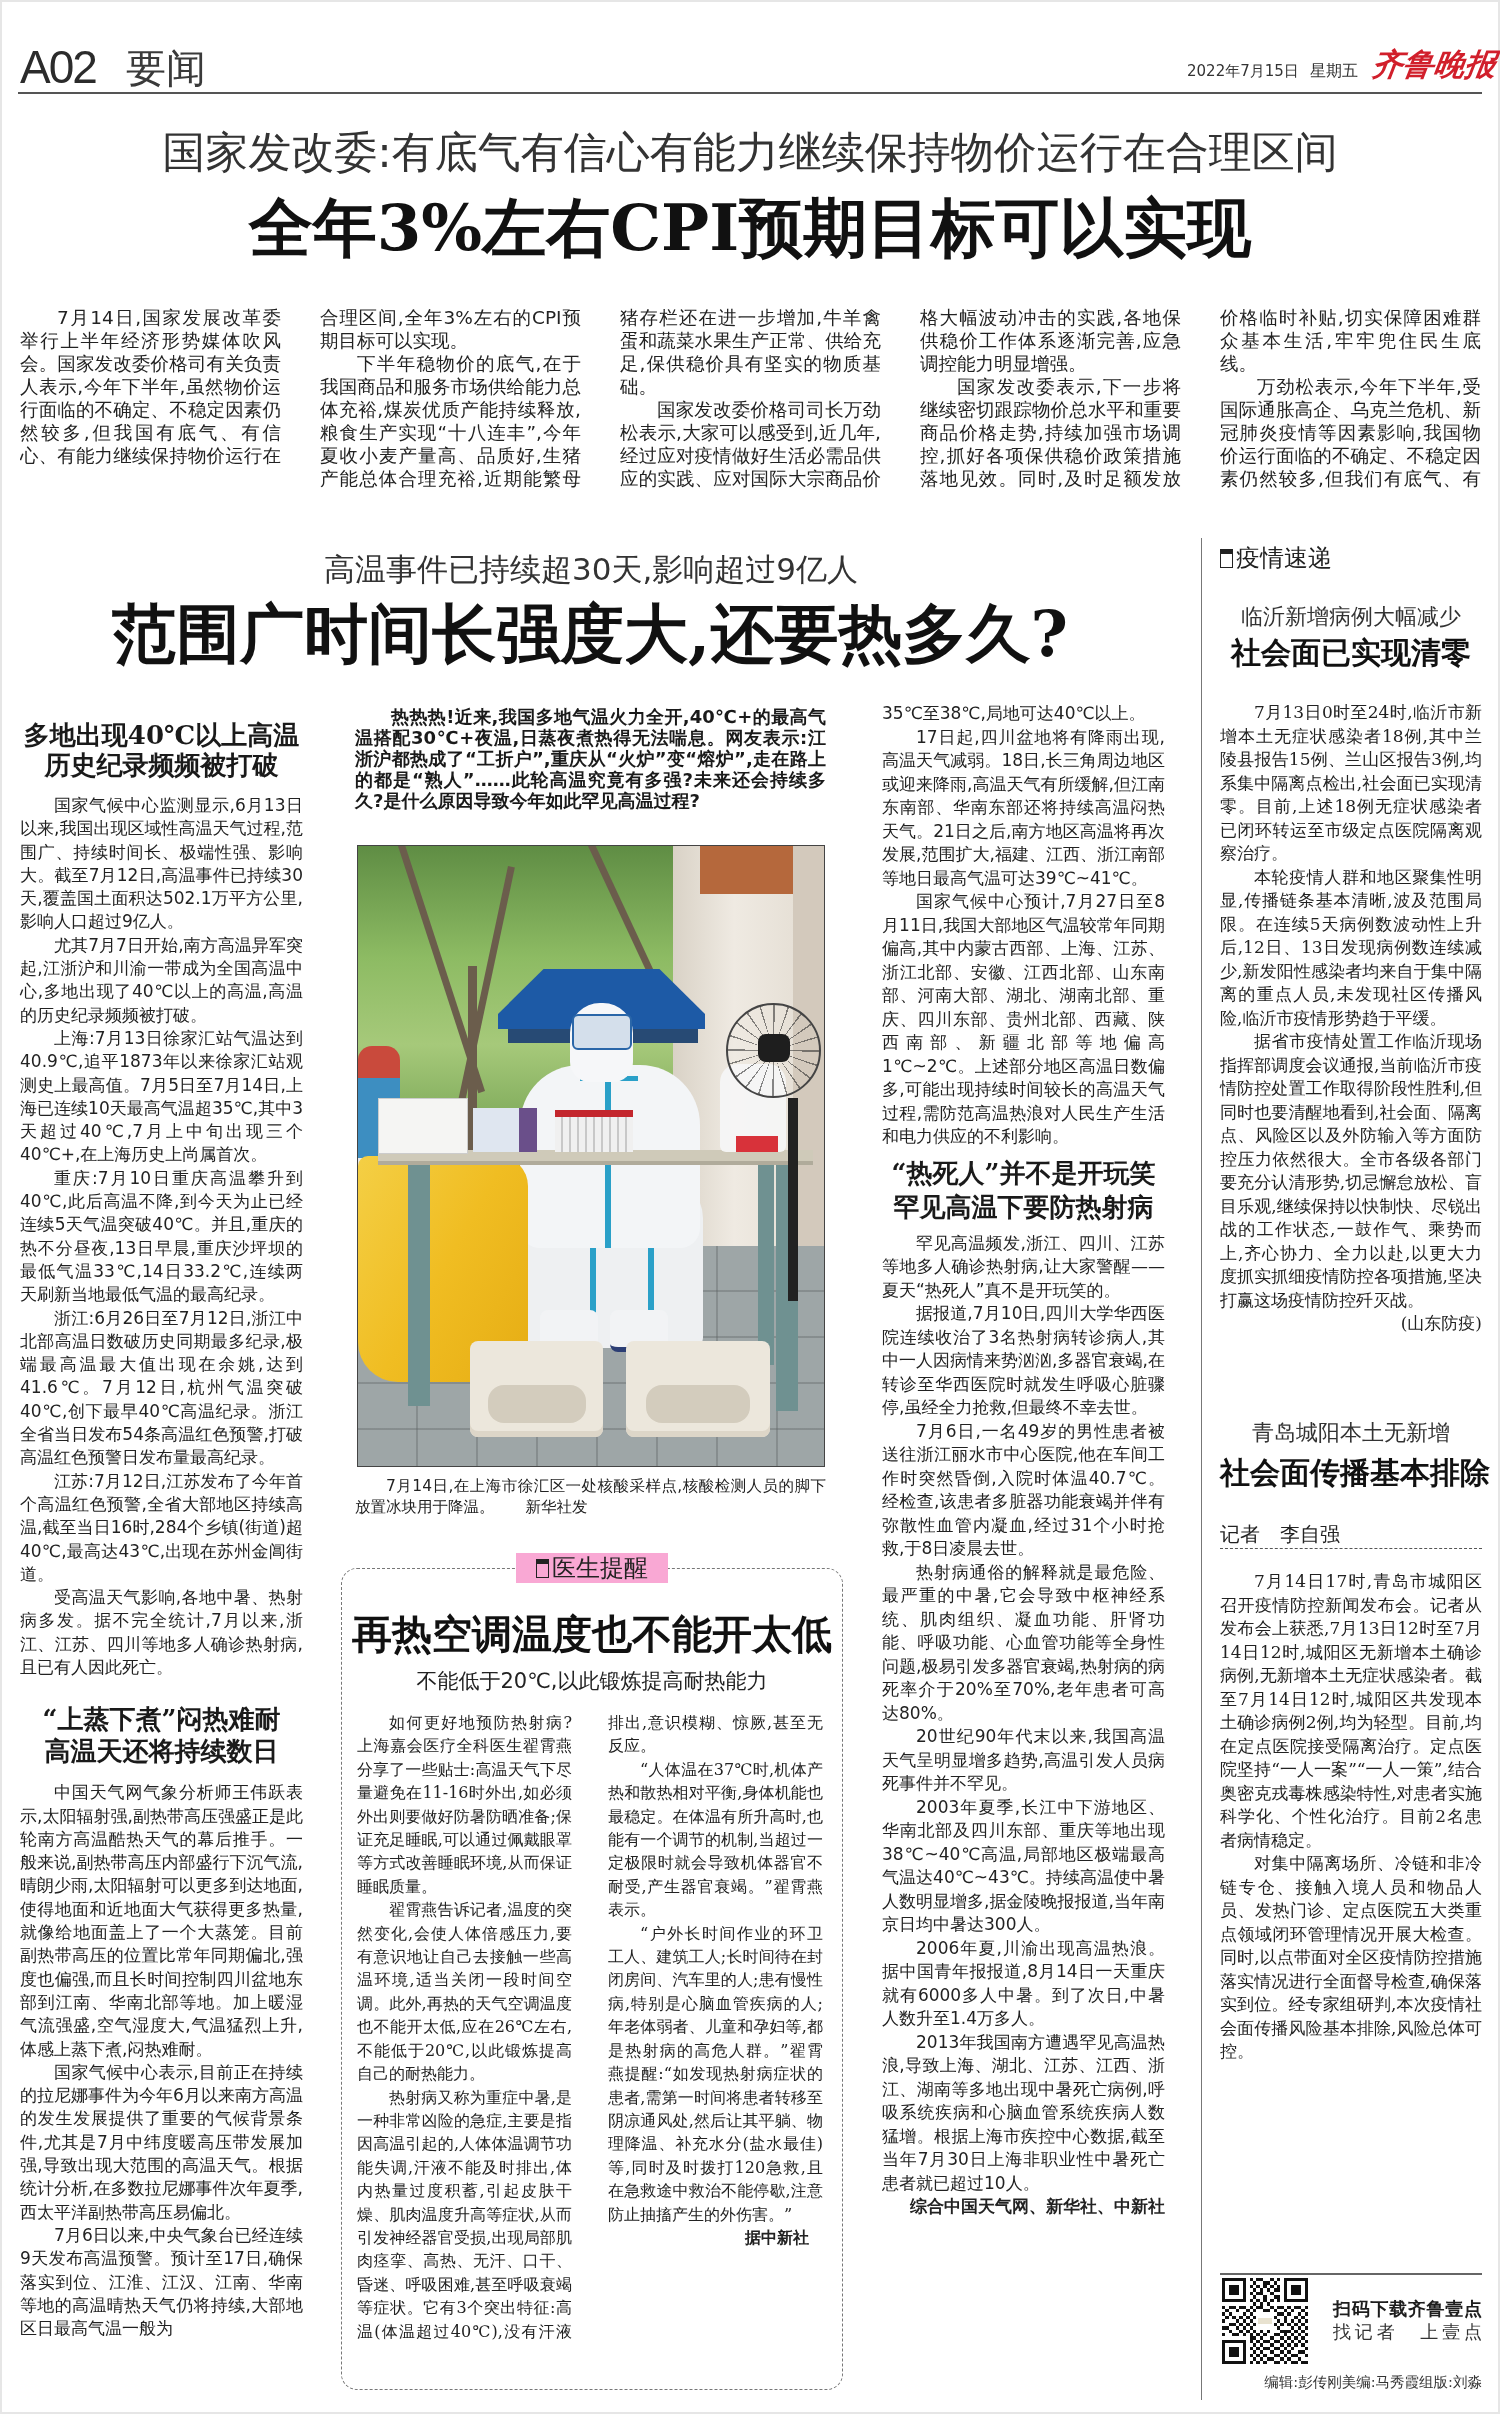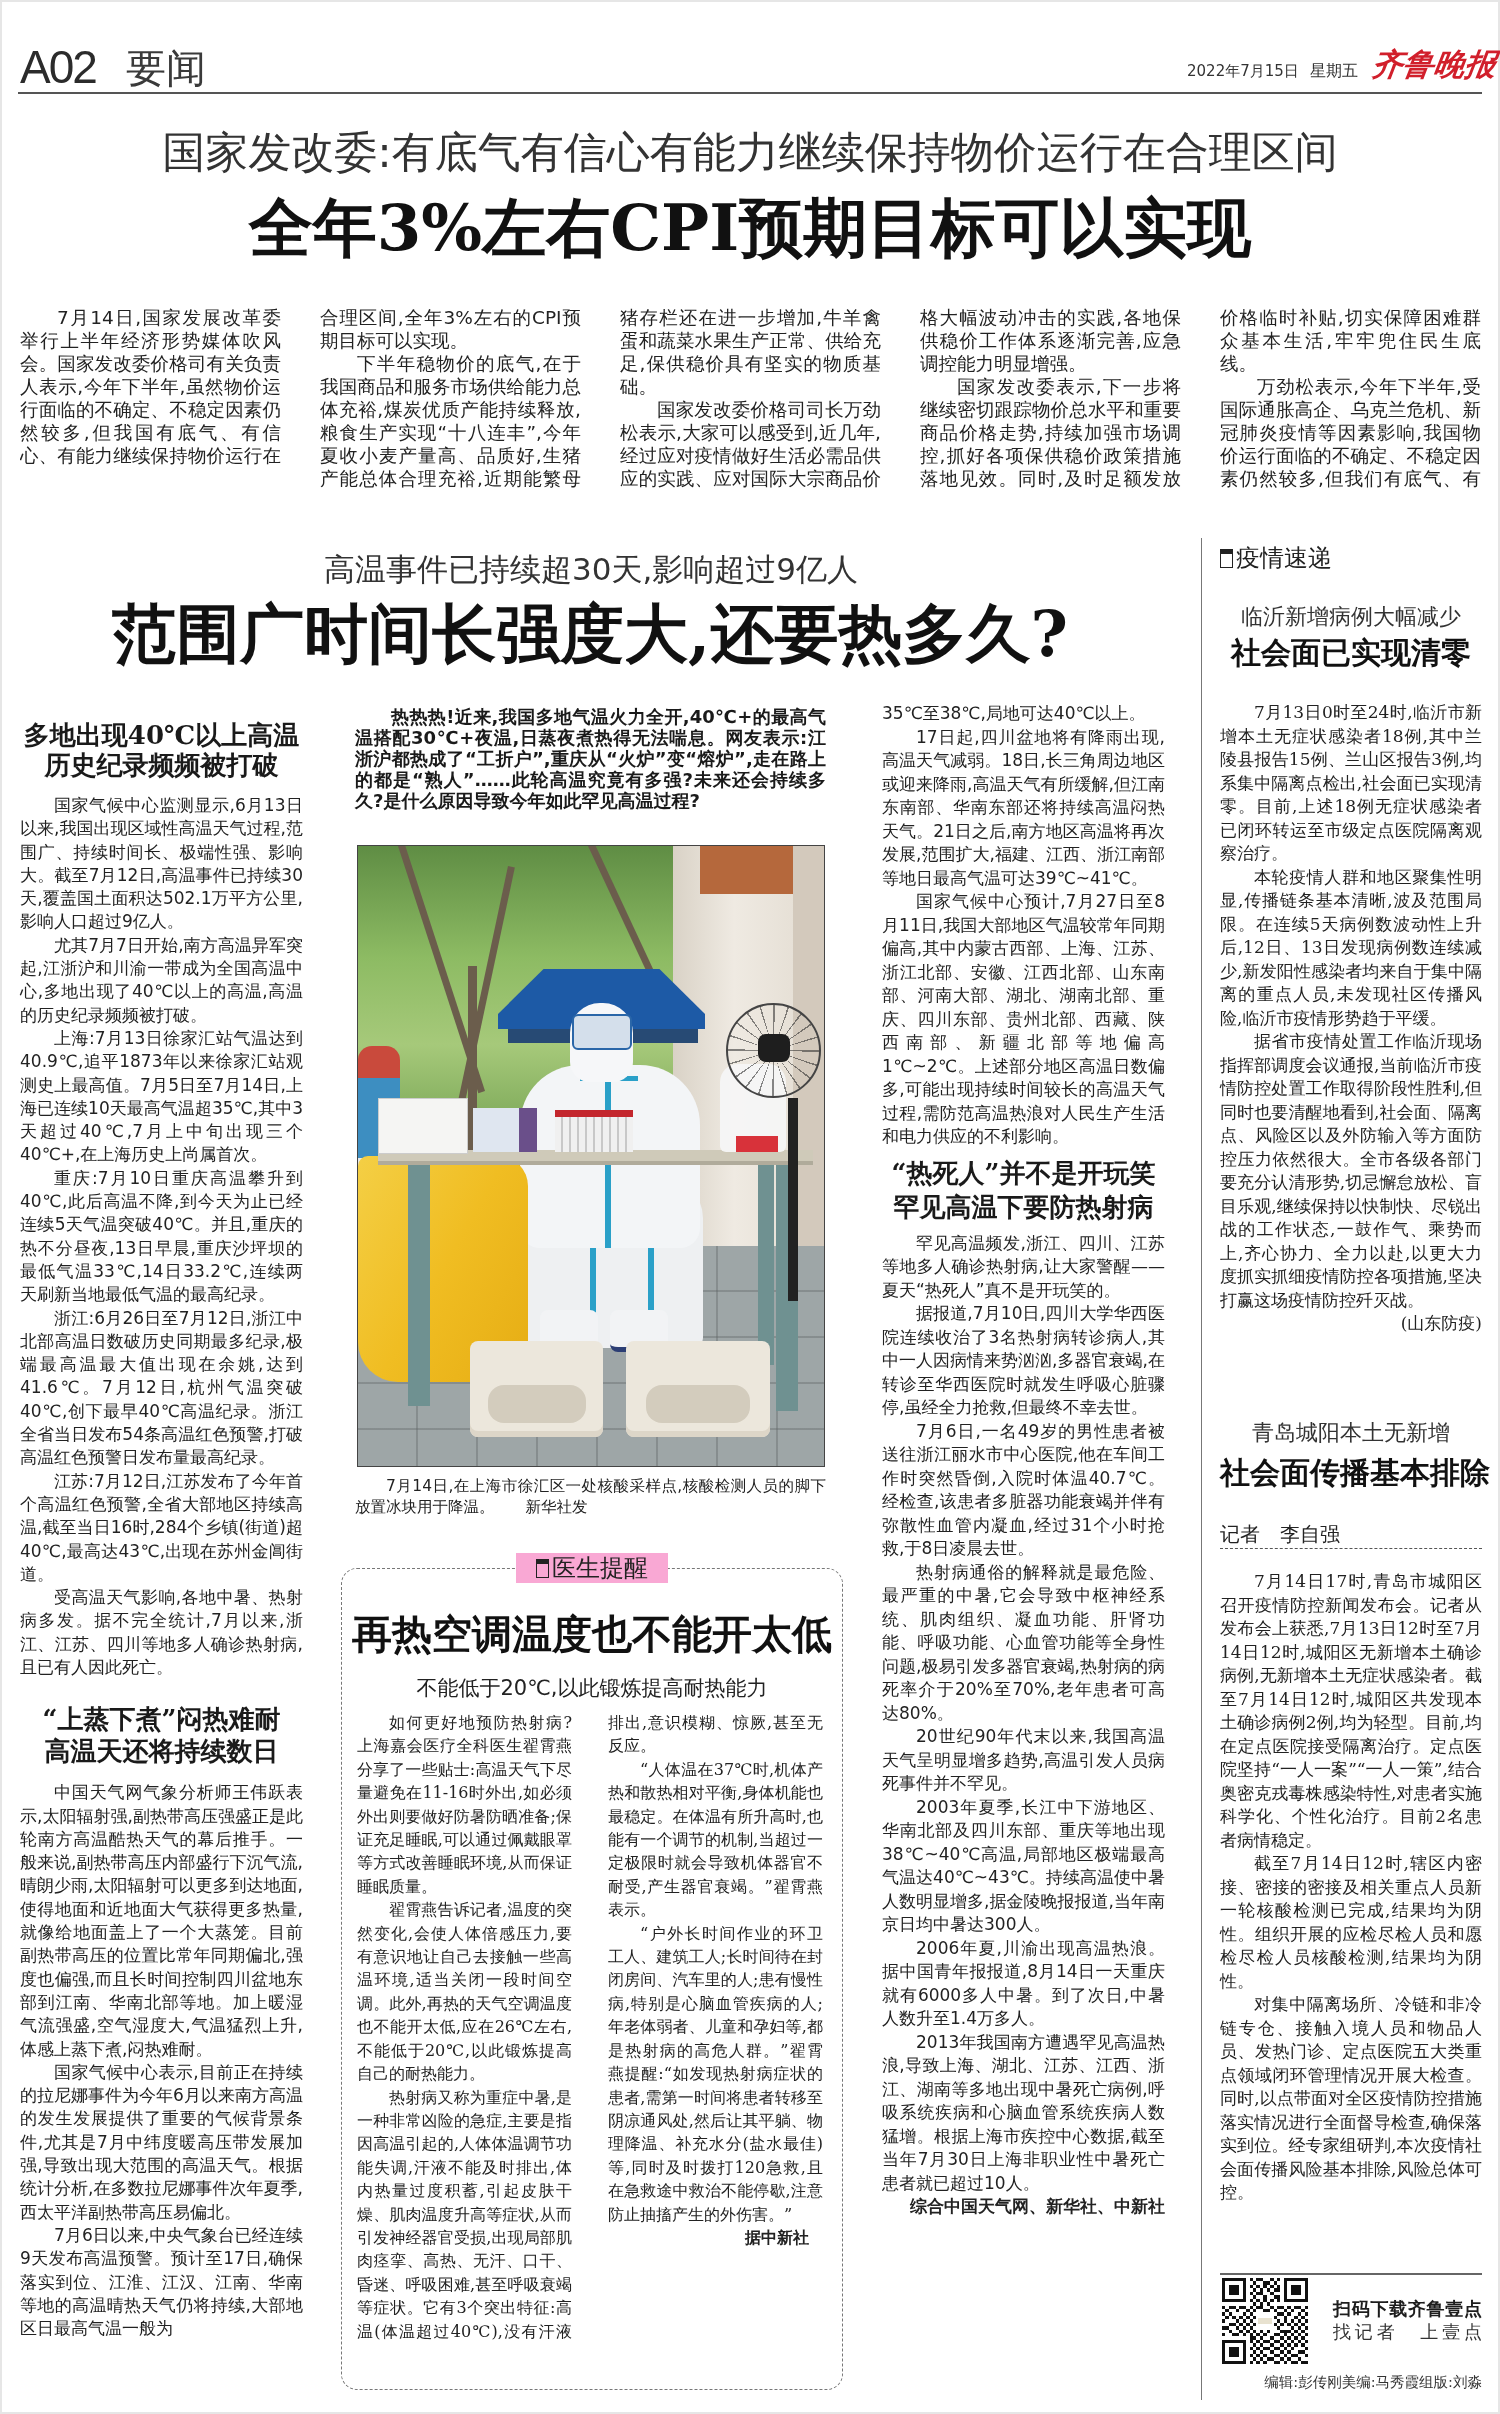--- a/index.html
+++ b/index.html
@@ -70,21 +70,21 @@
 .photo .fan-hub{left:400px;top:188px;width:32px;height:28px;background:#1e1e1e;border-radius:8px;}
 .photo .fan-pole{left:430px;top:252px;width:10px;height:203px;background:#222;}
 .photo .ice{background:#ece7dc;border-radius:8px;box-shadow:inset 0 -6px 0 #ddd6c8;}
 .photo .slot{background:#d3ccbd;border-radius:16px;}
 
 
 .doc-box{left:341px;top:1568px;width:502px;height:822px;border:1.5px dashed #777;border-radius:16px;}
 .doc-label{position:absolute;left:50%;top:-16px;transform:translateX(-50%);background:#f9a8d4;padding:0 20px;font-size:24px;line-height:30px;white-space:nowrap;color:#222;}
 .box-icon{display:inline-block;width:13px;height:19px;border:1.5px solid #222;border-top-width:5px;vertical-align:-2px;margin-right:3px;}
 .doc-headline{position:absolute;left:0;top:42px;width:100%;text-align:center;font-size:40px;line-height:46px;font-weight:bold;font-family:"DejaVu Serif",serif;color:#111;white-space:nowrap;}
-.doc-sub{position:absolute;left:0;top:99px;width:100%;text-align:center;font-size:21px;line-height:26px;color:#222;white-space:nowrap;margin-top:7px;}
+.doc-sub{position:absolute;left:0;top:99px;width:100%;text-align:center;font-size:21px;line-height:26px;color:#222;white-space:nowrap;}
 .doc-body{position:absolute;left:15px;top:142px;width:466px;height:656px;column-count:2;column-gap:36px;column-fill:auto;font-size:16px;line-height:23.4px;overflow:hidden;color:#222;font-family:"DejaVu Serif",serif;}
 .doc-body .source{text-indent:0;text-align:right;font-weight:bold;font-family:"DejaVu Sans",sans-serif;padding-right:14px;}
 
 
 .vdivider{left:1201px;top:538px;width:0;height:1862px;border-left:1.5px solid #777;}
 
 
 .side-label{left:1220px;top:543px;font-size:24px;line-height:30px;color:#222;white-space:nowrap;}
 .side-kicker{left:1220px;width:262px;text-align:center;font-size:22px;line-height:26px;color:#333;white-space:nowrap;}
 .side-headline{left:1220px;width:262px;text-align:center;font-size:30px;line-height:36px;font-weight:bold;font-family:"DejaVu Serif",serif;color:#111;white-space:nowrap;}
@@ -227,21 +227,20 @@
   <p>本轮疫情人群和地区聚集性明显,传播链条基本清晰,波及范围局限。在连续5天病例数波动性上升后,12日、13日发现病例数连续减少,新发阳性感染者均来自于集中隔离的重点人员,未发现社区传播风险,临沂市疫情形势趋于平缓。</p>
   <p>据省市疫情处置工作临沂现场指挥部调度会议通报,当前临沂市疫情防控处置工作取得阶段性胜利,但同时也要清醒地看到,社会面、隔离点、风险区以及外防输入等方面防控压力依然很大。全市各级各部门要充分认清形势,切忌懈怠放松、盲目乐观,继续保持以快制快、尽锐出战的工作状态,一鼓作气、乘势而上,齐心协力、全力以赴,以更大力度抓实抓细疫情防控各项措施,坚决打赢这场疫情防控歼灭战。</p>
   <p class="source">(山东防疫)</p>
 </div>
 
 <div class="abs side-kicker" style="top:1420px;">青岛城阳本土无新增</div>
 <div class="abs side-headline" style="top:1455px;">社会面传播基本排除</div>
 <div class="abs byline">记者　李自强</div>
 <div class="abs side-body" style="top:1570px;">
   <p>7月14日17时,青岛市城阳区召开疫情防控新闻发布会。记者从发布会上获悉,7月13日12时至7月14日12时,城阳区无新增本土确诊病例,无新增本土无症状感染者。截至7月14日12时,城阳区共发现本土确诊病例2例,均为轻型。目前,均在定点医院接受隔离治疗。定点医院坚持“一人一案”“一人一策”,结合奥密克戎毒株感染特性,对患者实施科学化、个性化治疗。目前2名患者病情稳定。</p>
-  <p>截至7月14日12时,辖区内密接、密接的密接及相关重点人员新一轮核酸检测已完成,结果均为阴性。组织开展的应检尽检人员和愿检尽检人员核酸检测,结果均为阴性。</p>
   <p>对集中隔离场所、冷链和非冷链专仓、接触入境人员和物品人员、发热门诊、定点医院五大类重点领域闭环管理情况开展大检查。同时,以点带面对全区疫情防控措施落实情况进行全面督导检查,确保落实到位。经专家组研判,本次疫情社会面传播风险基本排除,风险总体可控。</p>
 </div>
 
 <div class="abs footer-rule"></div>
 <div class="abs qr">
   <svg width="86" height="86" viewBox="0 0 25 25" shape-rendering="crispEdges">
     <rect width="25" height="25" fill="#fff"></rect>
     <g fill="#111">
       <path d="M0 0h7v7h-7zM1 1v5h5v-5zM2 2h3v3h-3z" fill-rule="evenodd"></path>
       <path d="M18 0h7v7h-7zM19 1v5h5v-5zM20 2h3v3h-3z" fill-rule="evenodd"></path>

